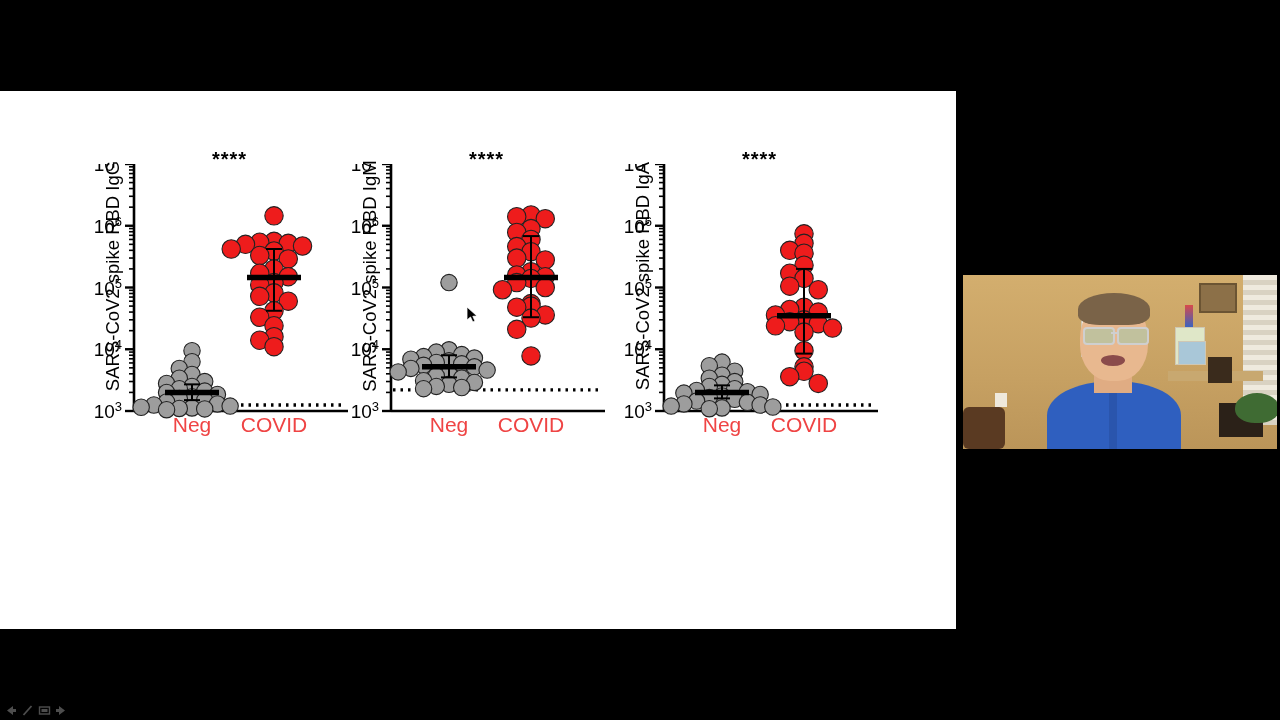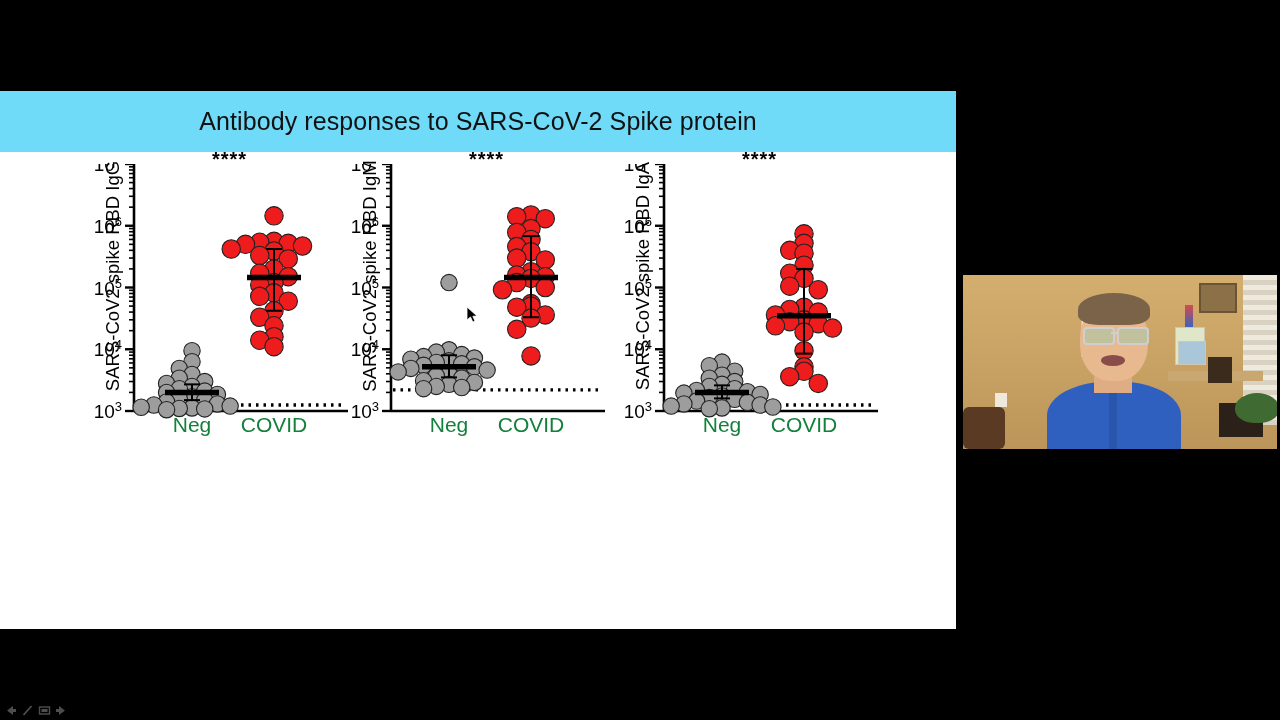--- a/index.html
+++ b/index.html
@@ -19,21 +19,21 @@
   .panel.p1{left:345px;}
   .panel.p2{left:618px;}
 
   .ylabel{position:absolute;left:0px;top:0px;width:270px;height:22px;
           transform:rotate(-90deg);transform-origin:0 0;
           font-size:18.5px;color:#000;text-align:center;white-space:nowrap;}
   .stars{position:absolute;font-size:20px;font-weight:700;letter-spacing:1px;color:#000;}
 
   .plotwrap{position:absolute;}
   .plotwrap svg{display:block;}
-  .xlab{position:absolute;font-size:21px;color:#15803d;text-align:center;}
+  .xlab{position:absolute;font-size:21px;color:#ef4444;text-align:center;}
 
   
   #navicons{position:absolute;left:4px;top:613px;width:64px;height:16px;
             display:flex;align-items:center;gap:4px;opacity:.55;}
   #navicons span{display:block;}
 
   
   #video{position:absolute;left:960px;top:272px;width:320px;height:180px;
          background:#000;overflow:hidden;}
   #vframe{position:absolute;left:3px;top:3px;width:314px;height:174px;overflow:hidden;background:#c8a264;}
@@ -58,23 +58,20 @@
   
   #cursor{position:absolute;left:466px;top:306px;width:14px;height:18px;}
 </style>
 </head>
 <body>
 
 <div id="stage">
 
   <div id="slide">
 
-    <div id="banner">
-      <div id="banner-title">Antibody responses to SARS-CoV-2 Spike protein</div>
-    </div>
 
     <div id="figure">
       <div class="panel p0">
           <div class="ylabel" style="left: 14px; top: 259px;">SARS-CoV2 spike RBD IgG</div>
           <div class="stars" style="left: 124px; top: -4px;">****</div>
           <div class="plotwrap" style="left: 0px; top: 12px;">
             <svg width="266" height="263">
               <line x1="46" y1="0" x2="46" y2="247" stroke="#000" stroke-width="2.6"></line>
               <line x1="46" y1="247" x2="260" y2="247" stroke="#000" stroke-width="2.6"></line>
               <line x1="37" y1="247" x2="46" y2="247" stroke="#000" stroke-width="2.4"></line>

